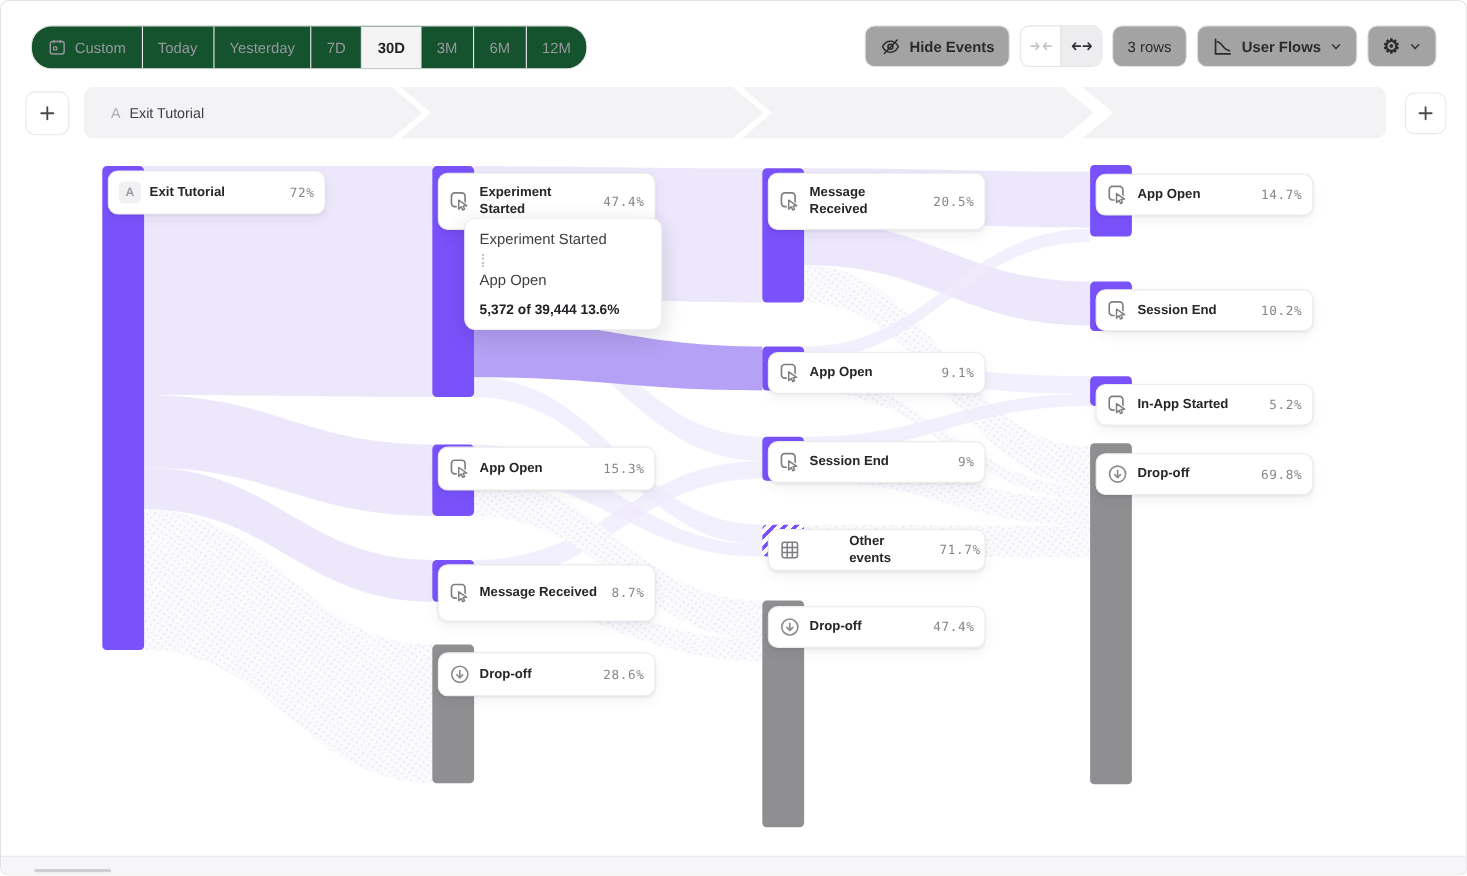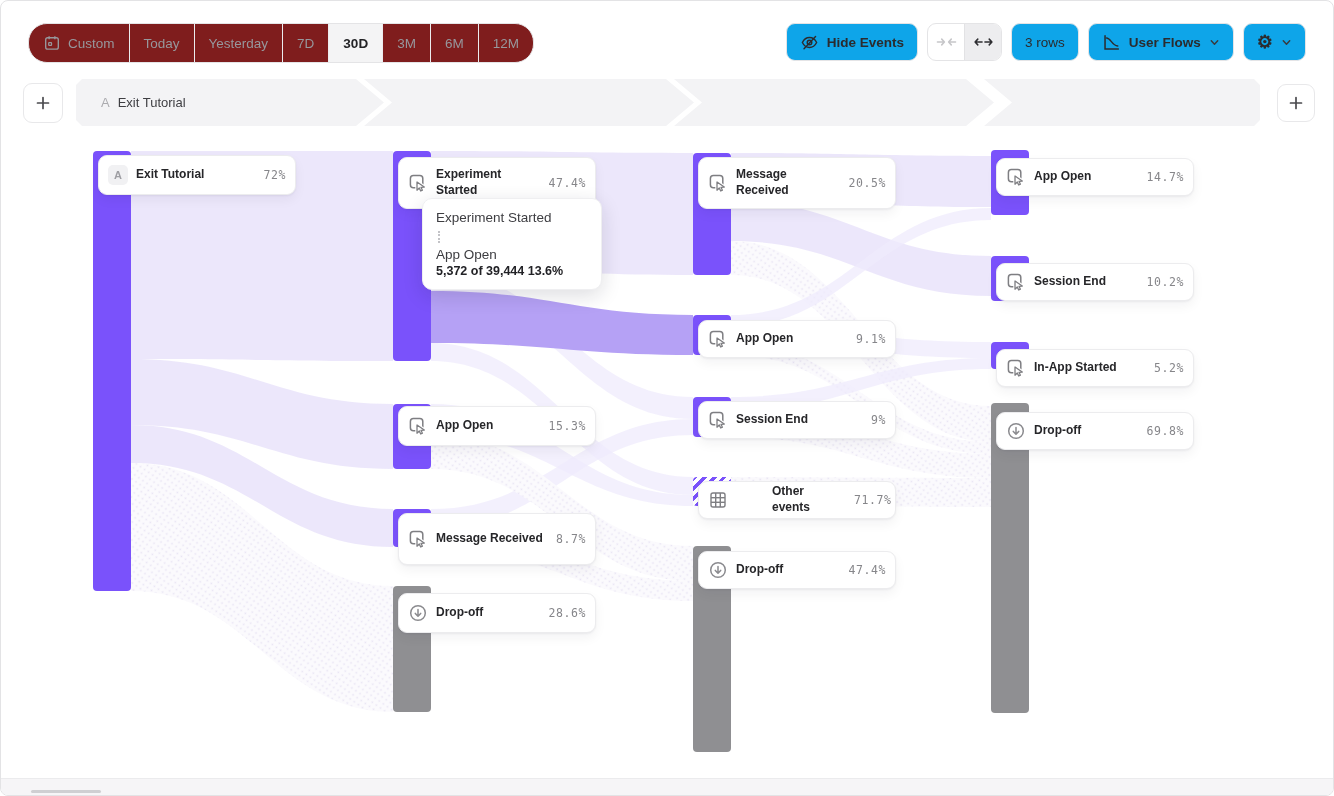--- a/index.html
+++ b/index.html
@@ -1,26 +1,26 @@
 <!DOCTYPE html>
 <html><head>
 <meta charset="utf-8">
 <style>
   html,body{margin:0;padding:0;background:#fff;}
   body{font-family:"Liberation Sans",sans-serif;-webkit-font-smoothing:antialiased;}
   #app{position:relative;width:1332px;height:794px;background:#fff;border:1px solid #e3e3e5;border-radius:8px;overflow:hidden;}
 
   
   .toolbar{position:absolute;left:0;right:0;top:0;height:70px;}
-  .date-group{position:absolute;left:27px;top:22px;display:inline-flex;border:1px solid #e4e4e6;border-radius:19px;background:#7f1d1d;overflow:hidden;height:38px;}
+  .date-group{position:absolute;left:27px;top:22px;display:inline-flex;border:1px solid #e4e4e6;border-radius:19px;background:#14532d;overflow:hidden;height:38px;}
   .date-item{display:flex;align-items:center;gap:7px;padding:0 14px;font-size:13.5px;color:#97979c;border-right:1px solid #ececee;cursor:pointer;white-space:nowrap;}
   .date-item:last-child{border-right:none;}
   .date-item.selected{background:#f4f4f5;color:#232326;font-weight:700;text-align:center;}
   .right-cluster{position:absolute;right:27px;top:22px;display:flex;gap:9px;height:38px;}
-  .tbtn{display:flex;align-items:center;gap:8px;border:1px solid #e4e4e6;border-radius:9px;background:#0ea5e9;padding:0 13px;font-size:13.5px;color:#2b2b2e;font-weight:600;cursor:pointer;white-space:nowrap;justify-content:space-between;}
+  .tbtn{display:flex;align-items:center;gap:8px;border:1px solid #e4e4e6;border-radius:9px;background:#a3a3a3;padding:0 13px;font-size:13.5px;color:#2b2b2e;font-weight:600;cursor:pointer;white-space:nowrap;justify-content:space-between;}
   .tbtn.light{font-weight:400;}
   .arrow-group{display:flex;border:1px solid #e4e4e6;border-radius:9px;background:#fff;overflow:hidden;}
   .arrow-cell{width:36px;display:flex;align-items:center;justify-content:center;cursor:pointer;}
   .arrow-cell.active{background:#ededef;border-left:1px solid #e2e2e4;}
   .gear-glyph{font-size:18px;line-height:1;color:#2b2b2e;}
 
   
   .plus-btn{position:absolute;display:flex;align-items:center;justify-content:center;border:1px solid #e8e8ea;border-radius:9px;background:#fff;cursor:pointer;}
   .band-svg{position:absolute;left:75px;top:78px;}
   .band-label{position:absolute;left:100px;top:78px;height:47px;display:flex;align-items:center;gap:8px;font-size:13px;z-index:2;}
@@ -36,21 +36,21 @@
   .card{position:absolute;display:flex;align-items:center;gap:8px;padding:0 9px;background:#fff;border:1px solid #ececee;border-radius:9px;box-shadow:0 1px 2px rgba(20,20,43,.05),0 5px 12px rgba(20,20,43,.05);z-index:3;cursor:pointer;}
   .nicon{display:flex;align-items:center;flex:0 0 auto;}
   .nlabel{font-size:12px;font-weight:700;color:#262629;line-height:1.3;flex:1 1 auto;}
   .npct{font-family:"DejaVu Sans Mono",monospace;font-size:11.5px;letter-spacing:.6px;color:#86868a;margin-left:auto;flex:0 0 auto;}
   .abadge{width:20px;height:20px;border-radius:5px;background:#f1f1f3;color:#9e9ea3;font-size:11px;font-weight:700;display:flex;align-items:center;justify-content:center;flex:0 0 auto;}
 
   
   .tooltip{position:absolute;left:421px;top:197px;width:152px;background:#fff;border:1px solid #efeff1;border-radius:10px;box-shadow:0 6px 20px rgba(20,20,43,.14);padding:11px 13px;z-index:5;}
   .tt-ev{font-size:13.5px;color:#3d3d41;line-height:1.25;}
   .tt-conn{width:0;height:12px;border-left:2px dotted #c3c3c7;margin:4px 0 4px 2px;}
-  .tt-stat{font-size:12.5px;font-weight:700;color:#222226;white-space:nowrap;}
+  .tt-stat{margin-top:10px;font-size:12.5px;font-weight:700;color:#222226;white-space:nowrap;}
 
   
   .footer{position:absolute;left:0;right:0;top:777px;height:18px;background:#f6f5f7;border-top:1px solid #ebebed;z-index:6;}
   .scroll-thumb{position:absolute;left:30px;top:789px;width:70px;height:3px;border-radius:2px;background:#cfcfd2;z-index:7;}
 </style>
 </head>
 <body>
 
 <div id="app">
 

